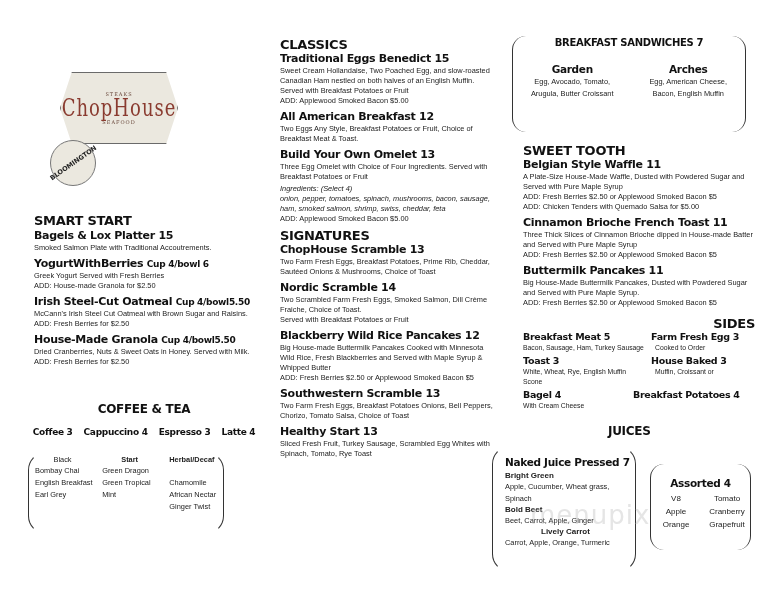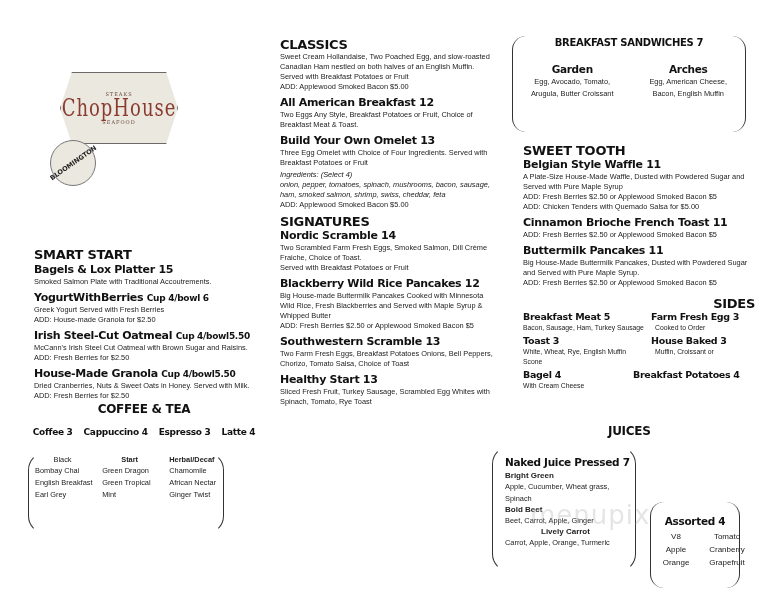--- a/index.html
+++ b/index.html
@@ -38,21 +38,21 @@
   <div class="logo-inner">
     <span class="steaks">STEAKS</span>
     <span class="brand">ChopHouse</span>
     <span class="seafood">SEAFOOD</span>
   </div>
 </div>
 <div class="badge">
   <span>BLOOMINGTON</span>
 </div>
 
-<div class="col" style="left:34px; top:213px; width:232px;margin-top:34px;">
+<div class="col" style="left:34px; top:213px; width:232px;">
   <div class="h1" style="margin-bottom:1px;">SMART START</div>
 
   <div class="item">
     <div class="item-title">Bagels &amp; Lox Platter  15</div>
     <div class="desc">Smoked Salmon Plate with Traditional Accoutrements.</div>
   </div>
   <div class="item">
     <div class="item-title"><span>YogurtWithBerries</span> <span class="small">Cup 4/bowl 6</span></div>
     <div class="desc">Greek Yogurt Served with Fresh Berries</div>
     <div class="desc">ADD: House-made Granola for $2.50</div>
@@ -88,46 +88,51 @@
       <div class="desc" style="line-height:12px;">Earl Grey</div>
     </div>
     <div style="width:70px;">
       <div class="desc center" style="font-weight:bold; width:55px;">Start</div>
       <div class="desc" style="line-height:12px;">Green Dragon</div>
       <div class="desc" style="line-height:12px;">Green Tropical</div>
       <div class="desc" style="line-height:12px;">Mint</div>
     </div>
     <div style="width:56px;">
       <div class="desc" style="font-weight:bold;">Herbal/Decaf</div>
-      <div class="desc" style="line-height:12px;">Chamomile</div>
+      <div class="desc" style="line-height:12px;margin-top:12px;">Chamomile</div>
       <div class="desc" style="line-height:12px;">African Nectar</div>
       <div class="desc" style="line-height:12px;">Ginger Twist</div>
     </div>
   </div>
 </div>
 
 <div class="col" style="left:280px; top:37px; width:216px;">
   <div class="h1">CLASSICS</div>
   <div class="item">
+    <div class="item-title">Traditional Eggs Benedict  15</div>
     <div class="desc">Sweet Cream Hollandaise, Two Poached Egg, and slow-roasted Canadian Ham nestled on both halves of an English Muffin. Served with Breakfast Potatoes or Fruit</div>
     <div class="desc">ADD: Applewood Smoked Bacon $5.00</div>
   </div>
   <div class="item">
     <div class="item-title">All American Breakfast  12</div>
     <div class="desc">Two Eggs Any Style, Breakfast Potatoes or Fruit, Choice of Breakfast Meat &amp; Toast.</div>
   </div>
   <div class="item">
     <div class="item-title">Build Your Own Omelet  13</div>
     <div class="desc">Three Egg Omelet with Choice of Four Ingredients. Served with Breakfast Potatoes or Fruit</div>
     <div class="desc it" style="margin-top:2px;">Ingredients: (Select 4)</div>
     <div class="desc it">onion, pepper, tomatoes, spinach, mushrooms, bacon, sausage, ham, smoked salmon, shrimp, swiss, cheddar, feta</div>
     <div class="desc">ADD: Applewood Smoked Bacon $5.00</div>
   </div>
 
   <div class="h1" style="margin-top:4px;">SIGNATURES</div>
+  <div class="item">
+    <div class="item-title">ChopHouse Scramble 13</div>
+    <div class="desc">Two Farm Fresh Eggs, Breakfast Potatoes, Prime Rib, Cheddar, Sautéed Onions &amp; Mushrooms, Choice of Toast</div>
+  </div>
   <div class="item">
     <div class="item-title">Nordic Scramble  14</div>
     <div class="desc">Two Scrambled Farm Fresh Eggs, Smoked Salmon, Dill Crème Fraiche, Choice of Toast.</div>
     <div class="desc">Served with Breakfast Potatoes or Fruit</div>
   </div>
   <div class="item">
     <div class="item-title">Blackberry Wild Rice Pancakes  12</div>
     <div class="desc">Big House-made Buttermilk Pancakes Cooked with Minnesota Wild Rice, Fresh Blackberries and Served with Maple Syrup &amp; Whipped Butter</div>
     <div class="desc">ADD: Fresh Berries $2.50 or Applewood Smoked Bacon $5</div>
   </div>
@@ -160,20 +165,21 @@
 <div class="col" style="left:523px; top:143px; width:232px;">
   <div class="h1">SWEET TOOTH</div>
   <div class="item">
     <div class="item-title">Belgian Style Waffle  11</div>
     <div class="desc">A Plate-Size House-Made Waffle, Dusted with Powdered Sugar and Served with Pure Maple Syrup</div>
     <div class="desc">ADD: Fresh Berries $2.50 or Applewood Smoked Bacon $5</div>
     <div class="desc">ADD: Chicken Tenders with Quemado Salsa for $5.00</div>
   </div>
   <div class="item">
     <div class="item-title">Cinnamon Brioche French Toast 11</div>
+    <div class="desc">Three Thick Slices of Cinnamon Brioche dipped in House-made Batter and Served with Pure Maple Syrup</div>
     <div class="desc">ADD: Fresh Berries $2.50 or Applewood Smoked Bacon $5</div>
   </div>
   <div class="item">
     <div class="item-title">Buttermilk Pancakes 11</div>
     <div class="desc">Big House-Made Buttermilk Pancakes, Dusted with Powdered Sugar and Served with Pure Maple Syrup.</div>
     <div class="desc">ADD: Fresh Berries $2.50 or Applewood Smoked Bacon $5</div>
   </div>
 
   <div class="h1" style="margin-top:8px;text-align:right;">SIDES</div>
   <div style="display:grid; grid-template-columns: 128px 104px; row-gap:2px;">
@@ -210,21 +216,21 @@
     <div class="item-title" style="font-size:10.5px;">Naked Juice Pressed 7</div>
     <div class="desc" style="font-weight:bold; font-size:8px; margin-top:2px;">Bright Green</div>
     <div class="desc" style="line-height:12px; width:118px;">Apple, Cucumber, Wheat grass, Spinach</div>
     <div class="desc" style="font-weight:bold; font-size:8px;">Bold Beet</div>
     <div class="desc" style="line-height:12px;">Beet, Carrot, Apple, Ginger</div>
     <div class="desc" style="font-weight:bold; font-size:8px;padding-left:36px;">Lively Carrot</div>
     <div class="desc" style="line-height:12px;">Carrot, Apple, Orange, Turmeric</div>
   </div>
 </div>
 
-<div class="brace-box" style="left:650px; top:502px; width:90px; height:86px;">
+<div class="brace-box" style="left:650px; top:464px; width:101px; height:86px;">
   <div class="item-title center" style="font-size:10.5px; margin-top:12px;">Assorted 4</div>
   <div style="display:grid; grid-template-columns: 46px 56px; margin-top:2px; padding-left:2px;">
     <div class="desc center" style="font-size:8px; line-height:13px;">V8</div>
     <div class="desc center" style="font-size:8px; line-height:13px;">Tomato</div>
     <div class="desc center" style="font-size:8px; line-height:13px;">Apple</div>
     <div class="desc center" style="font-size:8px; line-height:13px;">Cranberry</div>
     <div class="desc center" style="font-size:8px; line-height:13px;">Orange</div>
     <div class="desc center" style="font-size:8px; line-height:13px;">Grapefruit</div>
   </div>
 </div>

